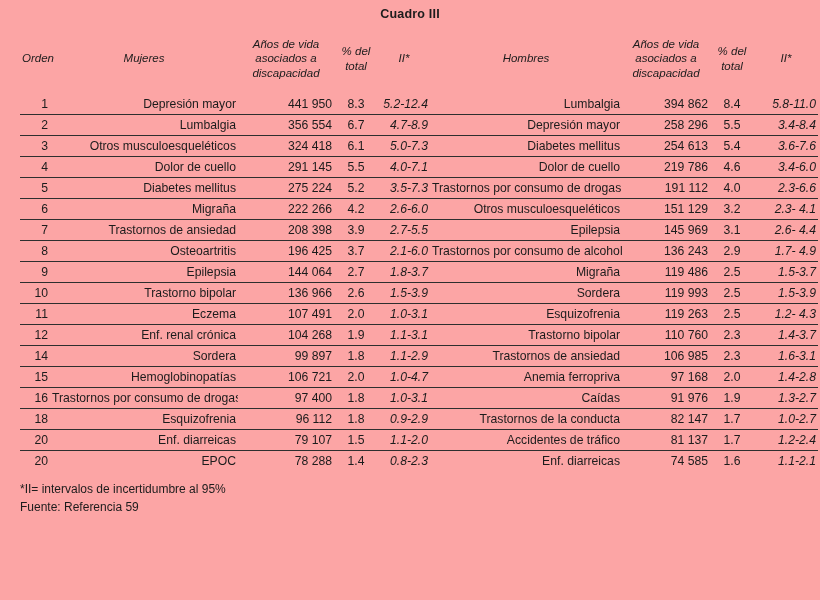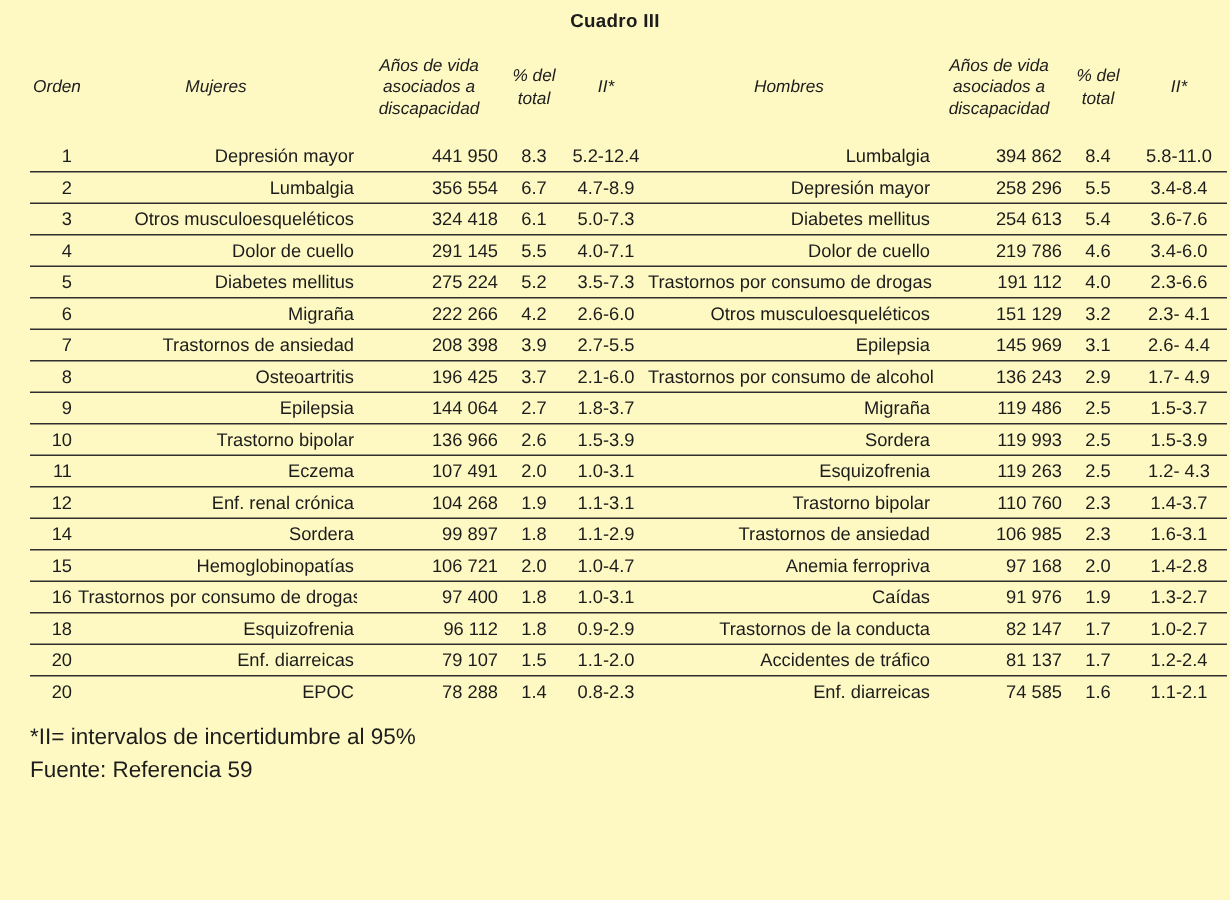--- a/index.html
+++ b/index.html
@@ -11,21 +11,21 @@
     width: 820px;
     height: 600px;
     overflow: hidden;
     font-family: "Liberation Sans", "DejaVu Sans", sans-serif;
     color: #1c1c1c;
   }
   .page {
     position: relative;
     width: 820px;
     height: 600px;
-    background: #fef9c3;
+    background: #fca5a5;
     box-sizing: border-box;
   }
   .title-block {
     text-align: center;
     padding-top: 7px;
   }
   .title-line1 {
     font-size: 12.5px;
     font-weight: bold;
     letter-spacing: 0.2px;
@@ -63,24 +63,24 @@
   table.avd tbody tr {
     border-bottom: 1px solid #2e2e2e;
   }
   table.avd tbody tr:last-child {
     border-bottom: none;
   }
   td.c-orden { text-align: right; padding-right: 4px; }
   td.c-causa { text-align: right; padding-left: 8px; }
   td.c-avd   { text-align: right; padding-right: 4px; }
   td.c-pct   { text-align: center; padding-right: 4px; }
-  td.c-ii    { text-align: center; }
+  td.c-ii    { text-align: right; font-style: italic; }
   .footnotes {
     margin: 10px 0 0 20px;
-    font-size: 15px;
+    font-size: 12px;
     line-height: 1.45;
   }
 </style>
 </head>
 <body>
 
 <div class="page">
 
   <div class="title-block">
     <div class="title-line1">Cuadro III</div>

